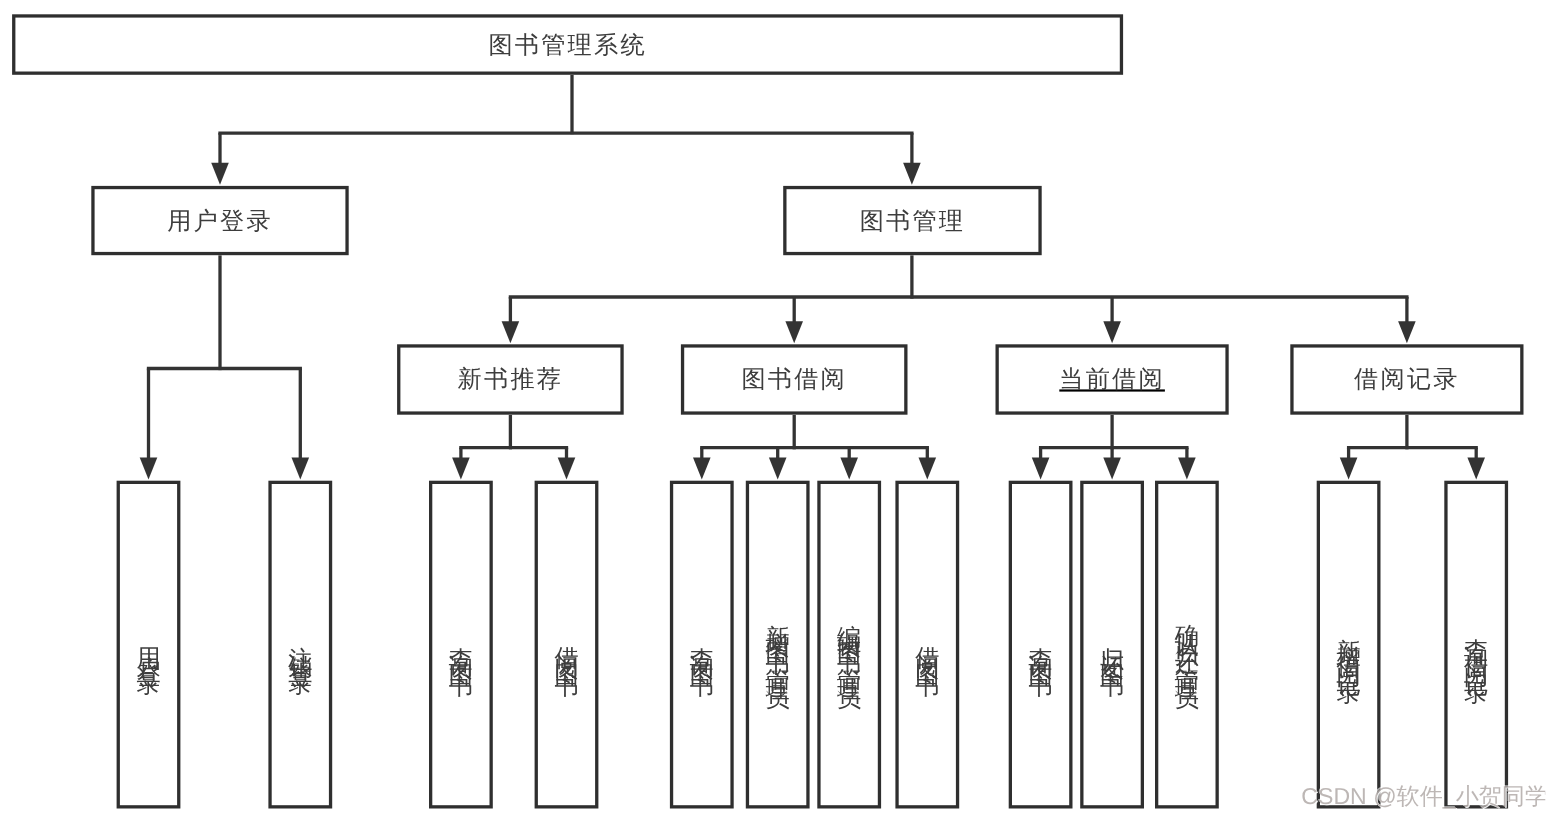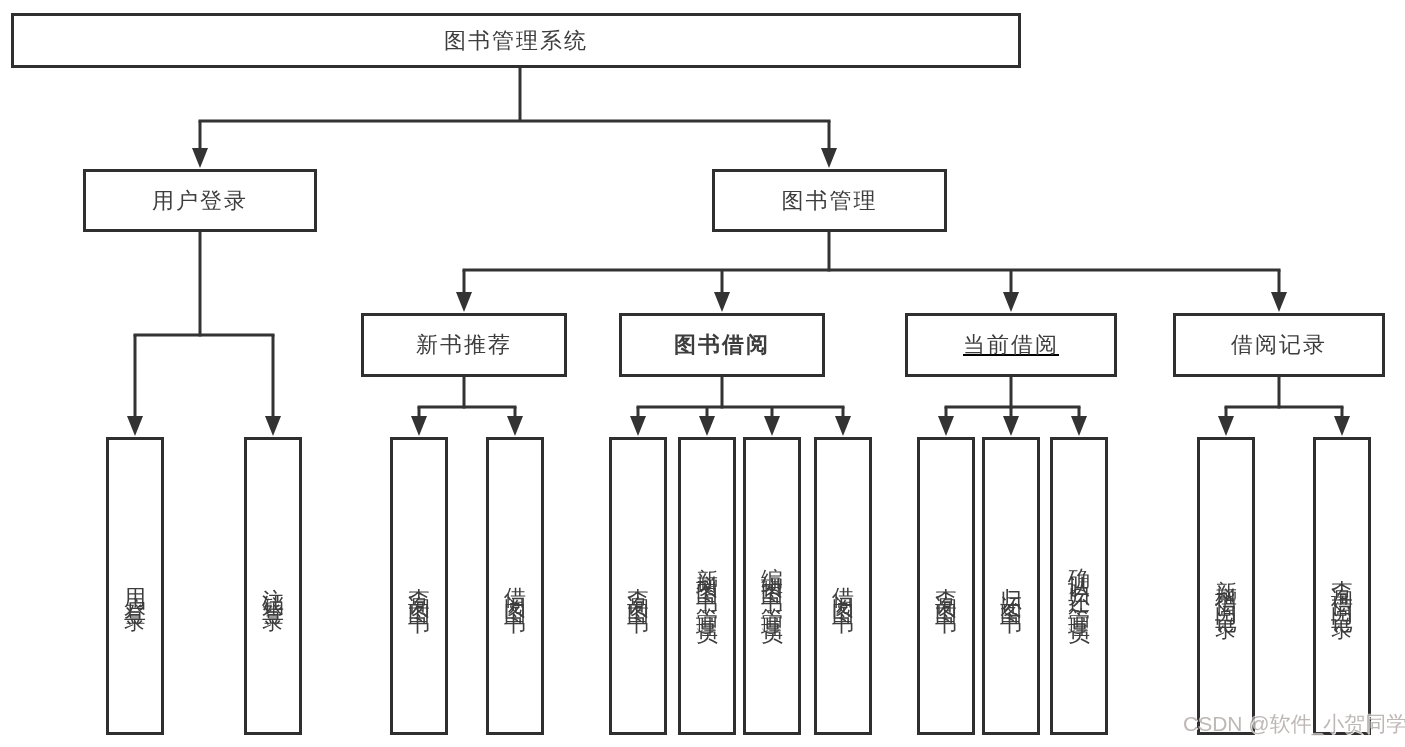--- a/index.html
+++ b/index.html
@@ -135,21 +135,21 @@
   <div class="node" style="left:83px; top:169px; width:234px; height:63px;">
     <span class="hlabel">用户登录</span>
   </div>
   <div class="node" style="left:712px; top:169px; width:235px; height:63px;">
     <span class="hlabel">图书管理</span>
   </div>
 
   <div class="node" style="left:361px; top:313px; width:206px; height:64px;">
     <span class="hlabel">新书推荐</span>
   </div>
-  <div class="node" style="left:619px; top:313px; width:206px; height:64px;font-weight:bold;">
+  <div class="node" style="left:619px; top:313px; width:206px; height:64px;">
     <span class="hlabel">图书借阅</span>
   </div>
   <div class="node" style="left:905px; top:313px; width:212px; height:64px;text-decoration:underline;">
     <span class="hlabel">当前借阅</span>
   </div>
   <div class="node" style="left:1173px; top:313px; width:212px; height:64px;">
     <span class="hlabel">借阅记录</span>
   </div>
 
   <div class="node leaf" style="left:106px; top:437px; width:58px; height:298px;">

